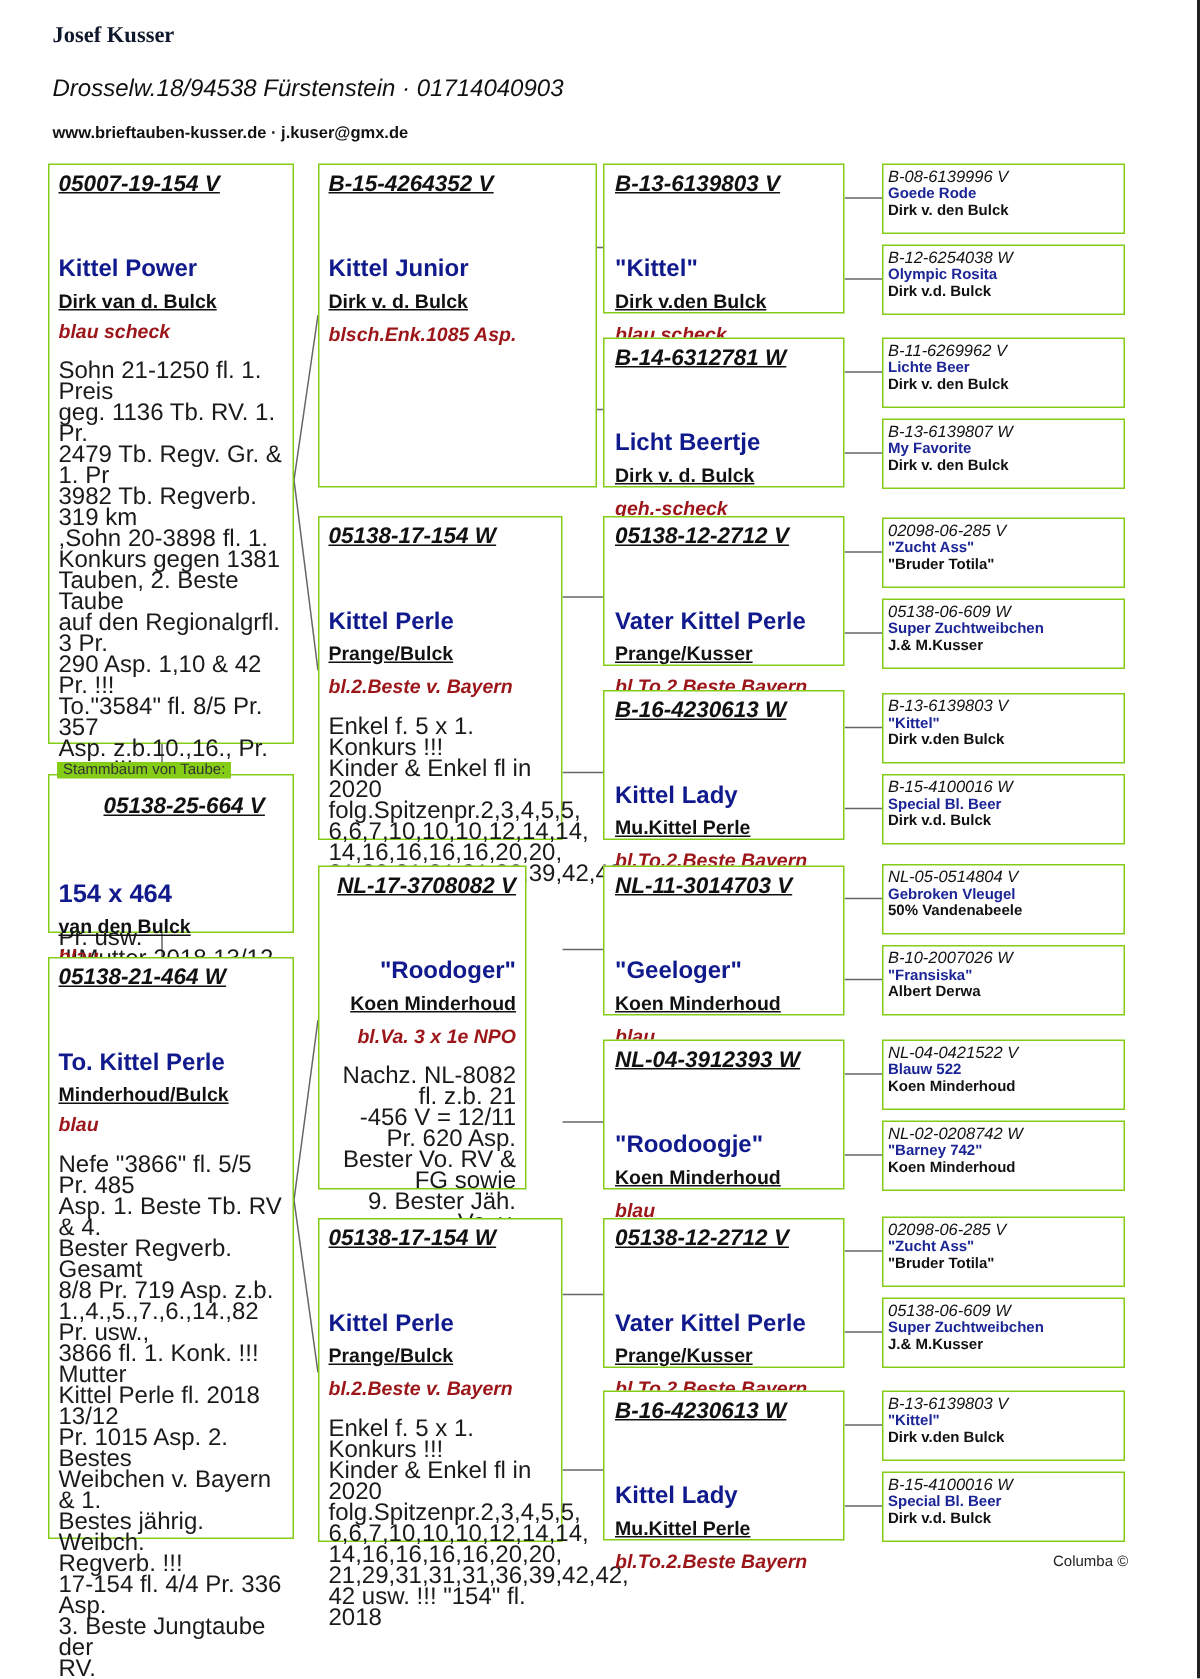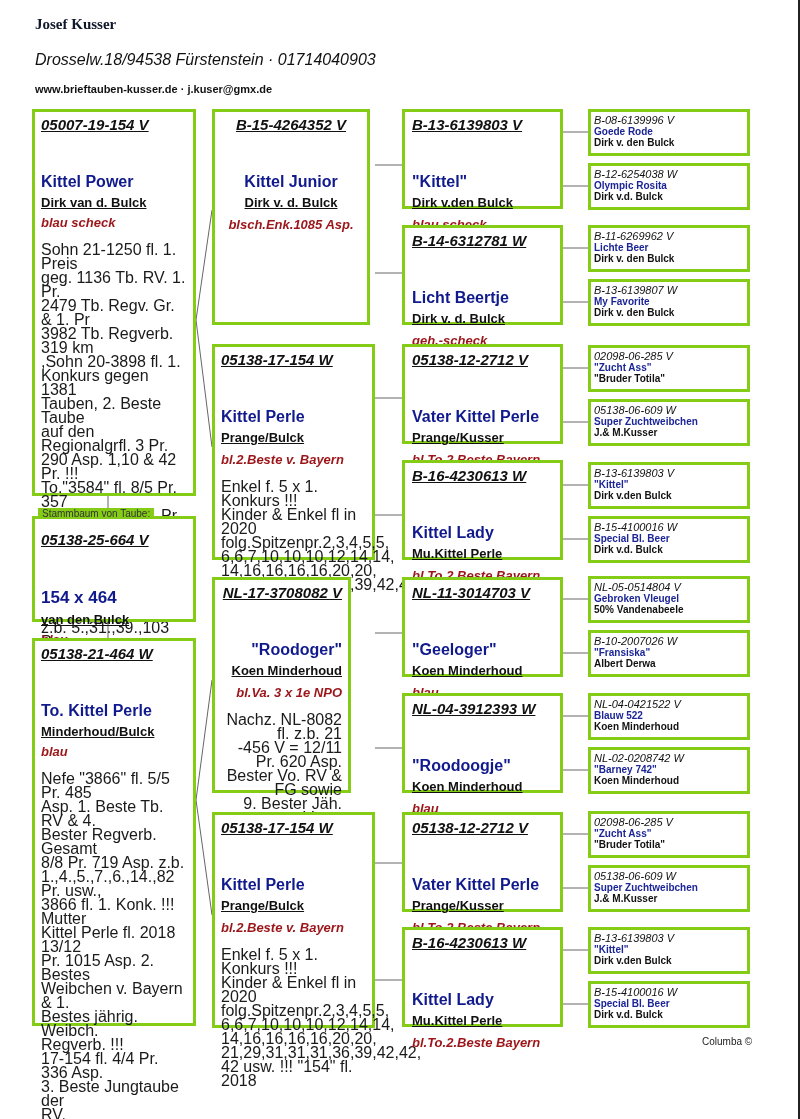--- a/index.html
+++ b/index.html
@@ -1,21 +1,21 @@
 <!DOCTYPE html>
 <html><head>
 <meta charset="utf-8">
 <style>
   html, body { margin: 0; padding: 0; background: #ffffff; }
   body { width: 800px; height: 1119px; position: relative; overflow: hidden; font-family: "Liberation Sans", sans-serif; color: #111; }
   .page-edge { position: absolute; left: 798px; top: 0; width: 2px; height: 1119px; background: #222; }
   .hdr-name { position: absolute; left: 35px; top: 16px; font-family: "Liberation Serif", serif; font-weight: bold; font-size: 15px; color: #0f172a; }
   .hdr-addr { position: absolute; left: 35px; top: 51px; font-style: italic; font-size: 16px; color: #111; }
   .hdr-web { position: absolute; left: 35px; top: 83px; font-weight: bold; font-size: 11px; color: #111; }
-  .box { position: absolute; border: 3px solid #84cc16; background: #fff; box-sizing: border-box; }
+  .box { position: absolute; border: 1px solid #84cc16; background: #fff; box-sizing: border-box; }
   .ring { font-style: italic; font-weight: bold; text-decoration: underline; font-size: 15px; color: #111; white-space: nowrap; }
   .pname { font-weight: bold; color: #101a8c; font-size: 16px; white-space: nowrap; margin-top: 40px; }
   .owner { font-weight: bold; text-decoration: underline; font-size: 13px; white-space: nowrap; color: #111; }
   .color { font-weight: bold; font-style: italic; color: #9b1519; font-size: 13px; white-space: nowrap; }
   .desc { font-weight: normal; font-size: 16px; line-height: 14px; color: #1a1a1a; white-space: pre-line; margin-top: 13px; }
   .c1 { padding: 4px 6px; }
   .c1 .ring { margin-bottom: 7px; display:block; }
   .c1 .pname { display:block; margin-bottom: 4px; }
   .c1 .owner { display:block; margin-bottom: 5px; }
   .c1 .color { display:block; margin-bottom: 8px; }
@@ -103,21 +103,21 @@
 Asp. 20 Beste TB. RV,
 Gesamt 8/7 Pr. 598 Asp.
 z.b. 5.,31.,39.,103 Pr. usw.
 !!!Mutter 2018 13/12 Pr.
 1015 Asp. 2. Bestes
 Weibchen v. Bayern &amp; 1.
 Bestes jährig. Weibch.</div>
 </div>
 
 <div class="box c1" style="left:32px; top:516px; width:164px; height:106px;">
-  <span class="ring" style="margin-top:8px;">05138-25-664 V</span>
+  <span class="ring" style="margin-top:8px;margin-left:30px;">05138-25-664 V</span>
   <span class="pname" style="font-size:17px;">154 x 464</span>
   <span class="owner">van den Bulck</span>
   <span class="color">blau</span>
 </div>
 <div class="legend">Stammbaum von Taube:</div>
 
 <div class="box c1" style="left:32px; top:638px; width:164px; height:388px;">
   <span class="ring">05138-21-464 W</span>
   <span class="pname">To. Kittel Perle</span>
   <span class="owner">Minderhoud/Bulck</span>
@@ -136,21 +136,21 @@
 17-154 fl. 4/4 Pr. 336 Asp.
 3. Beste Jungtaube der
 RV.
  Mutter To. "Kittel" 1.
 Nationale Asduif KBDB
 Snelheid
 1. Quievrain 2089 T.
 1. Quievrain 1792 T.</div>
 </div>
 
-<div class="box c2" style="left:212px; top:109px; width:158px; height:216px;text-align:center;">
+<div class="box c2" style="left:212px; top:109px; width:186px; height:216px;">
   <span class="ring">B-15-4264352 V</span>
   <span class="pname">Kittel Junior</span>
   <span class="owner">Dirk v. d. Bulck</span>
   <span class="color">blsch.Enk.1085 Asp.</span>
 </div>
 <div class="box c2" style="left:212px; top:344px; width:163px; height:216px;">
   <span class="ring">05138-17-154 W</span>
   <span class="pname">Kittel Perle</span>
   <span class="owner">Prange/Bulck</span>
   <span class="color">bl.2.Beste v. Bayern</span>

